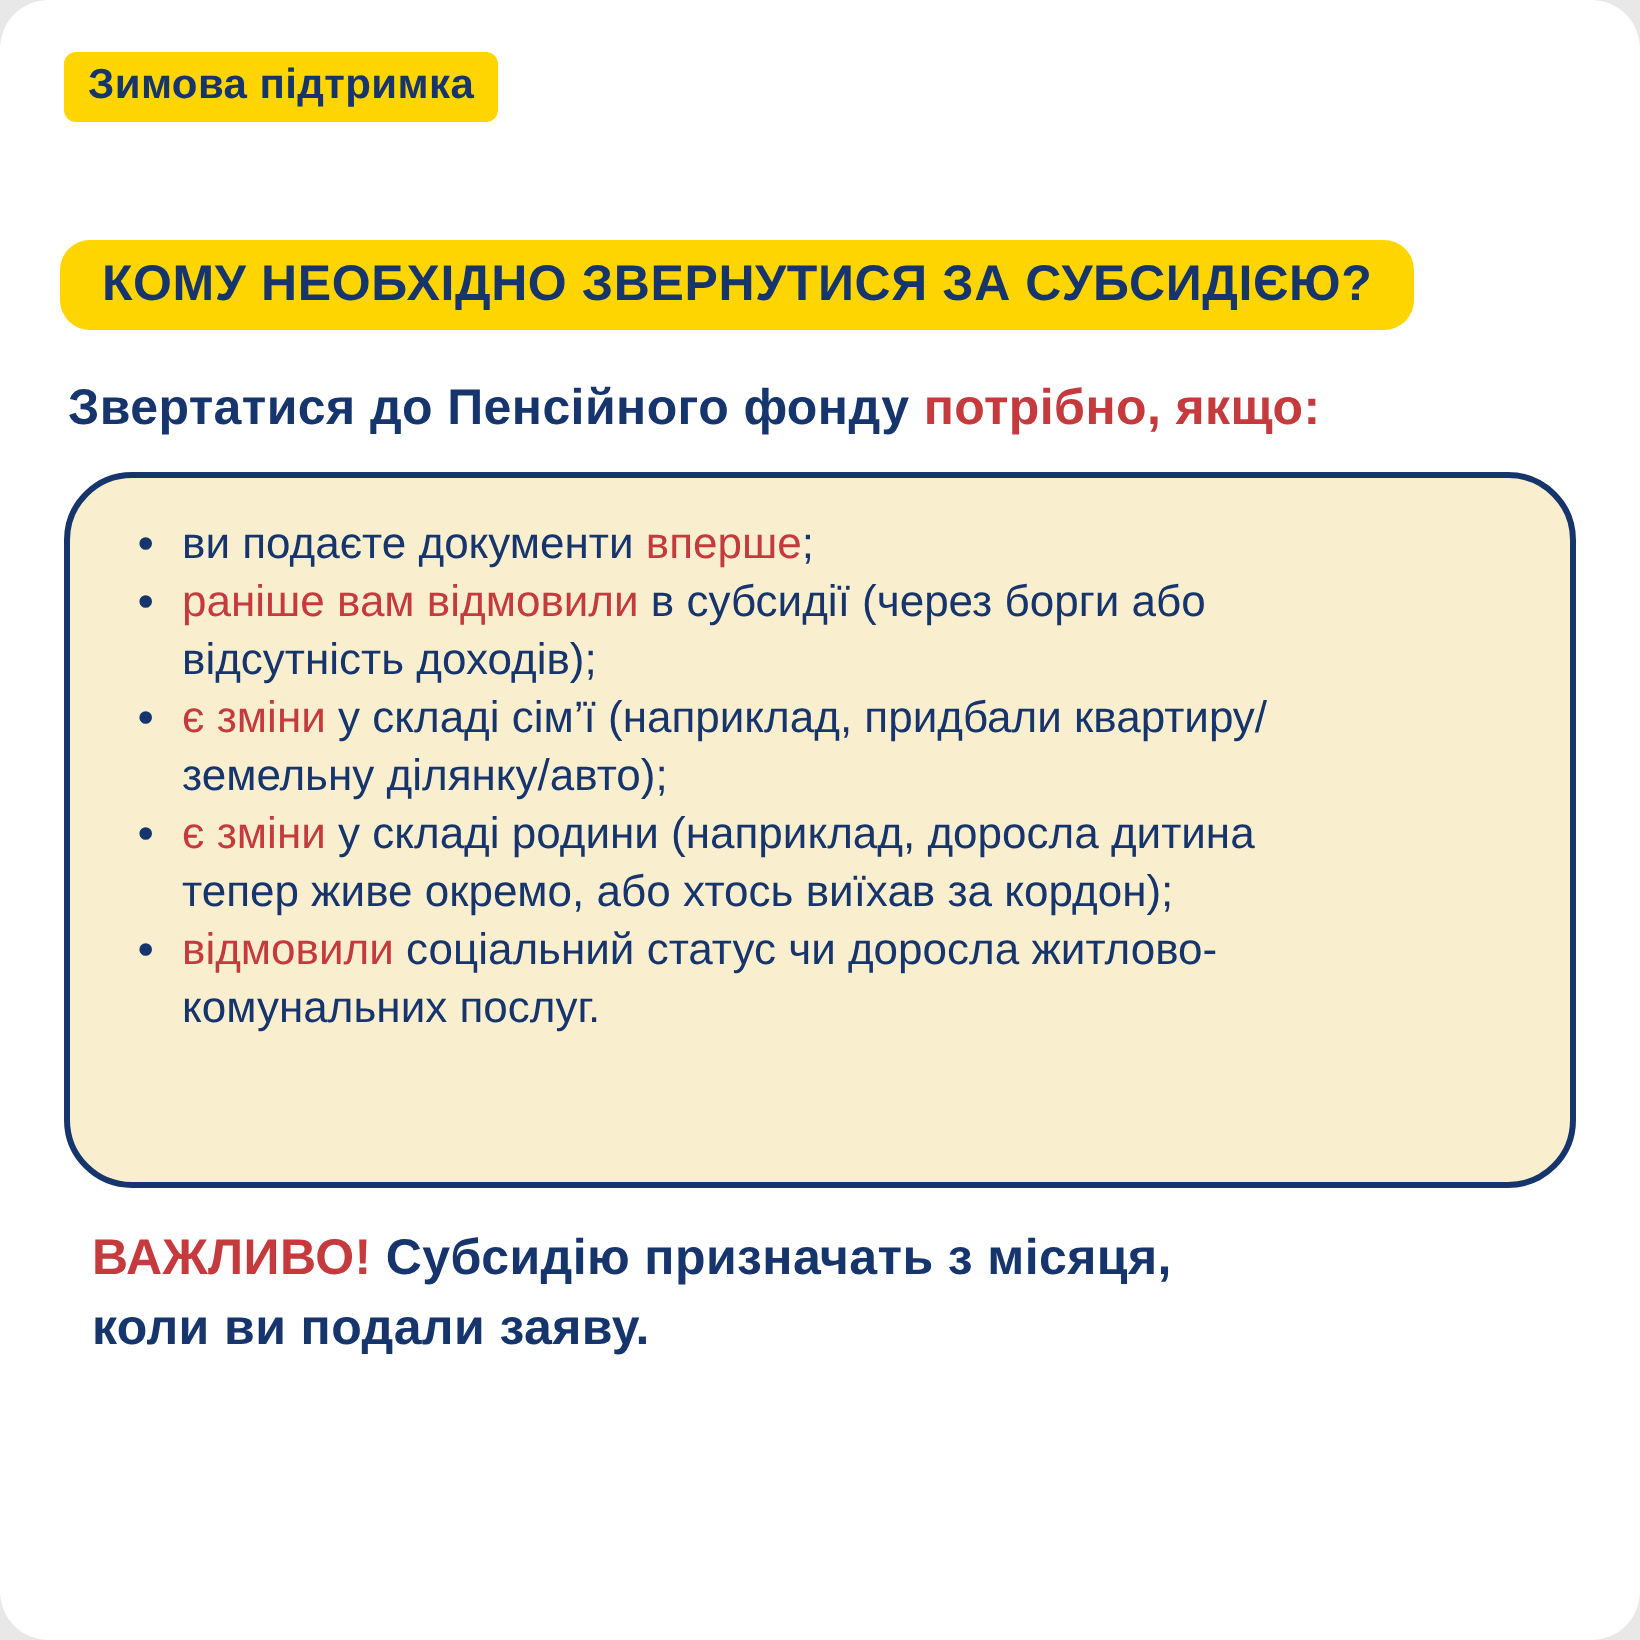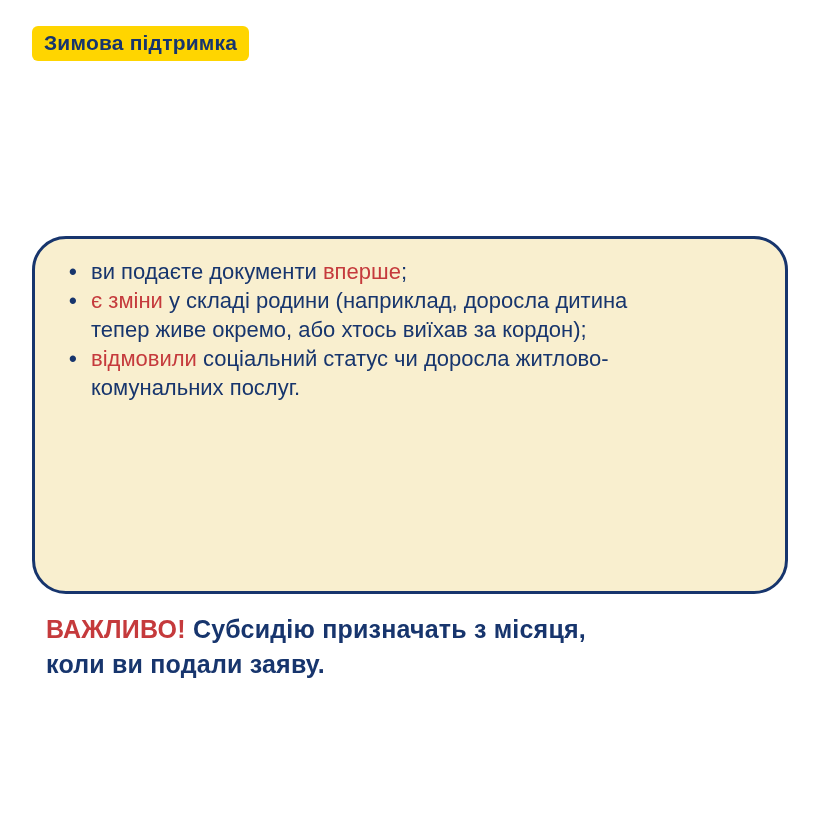--- a/index.html
+++ b/index.html
@@ -3,21 +3,21 @@
 <meta charset="utf-8">
 <style>
   :root{
     --navy:#17356D;
     --red:#C53A3C;
     --yellow:#FFD500;
     --cream:#F9EFCF;
     --gray:#8D929B;
     --bg:#FFFFFF;
   }
-  *{margin:0;padding:0;box-sizing:border-box;}
+  *{margin:0;padding:0;box-sizing:border-box;border-radius:24px;}
   html,body{background:#e8e8e8;}
   body{font-family:"Liberation Sans","DejaVu Sans",sans-serif;}
   .page{
     position:relative;
     width:820px;height:820px;
     background:var(--bg);
     overflow:hidden;
     margin:0 auto;
   }
   .c-navy{color:var(--navy);}
@@ -79,25 +79,29 @@
   
   .footer{position:absolute;left:0;top:720px;width:820px;height:100px;}
 </style>
 </head>
 <body>
 
 <div class="page">
 
   <div class="badge">Зимова підтримка</div>
 
+  <div class="heading">КОМУ НЕОБХІДНО ЗВЕРНУТИСЯ ЗА СУБСИДІЄЮ?</div>
 
+  <p class="intro"><span class="c-navy">Звертатися до Пенсійного фонду </span><span class="c-red">потрібно, якщо:</span></p>
 
   <div class="list-box">
     <ul class="list">
         <li><span class="c-navy">ви подаєте документи </span><span class="c-red">вперше</span><span class="c-navy">;</span></li>
+        <li><span class="c-red">раніше вам відмовили</span><span class="c-navy"> в субсидії (через борги або відсутність доходів);</span></li>
+        <li><span class="c-red">є зміни</span><span class="c-navy"> у складі сім’ї (наприклад, придбали квартиру/земельну ділянку/авто);</span></li>
         <li><span class="c-red">є зміни</span><span class="c-navy"> у складі родини (наприклад, доросла дитина тепер живе окремо, або хтось виїхав за кордон);</span></li>
         <li><span class="c-red">відмовили</span><span class="c-navy"> соціальний статус чи доросла житлово-комунальних послуг.</span></li>
       </ul>
   </div>
 
   <p class="important"><span class="c-red">ВАЖЛИВО!</span><span class="c-navy"> Субсидію призначать з місяця, коли ви подали заяву.</span></p>
 
   <div class="footer">
 
     

